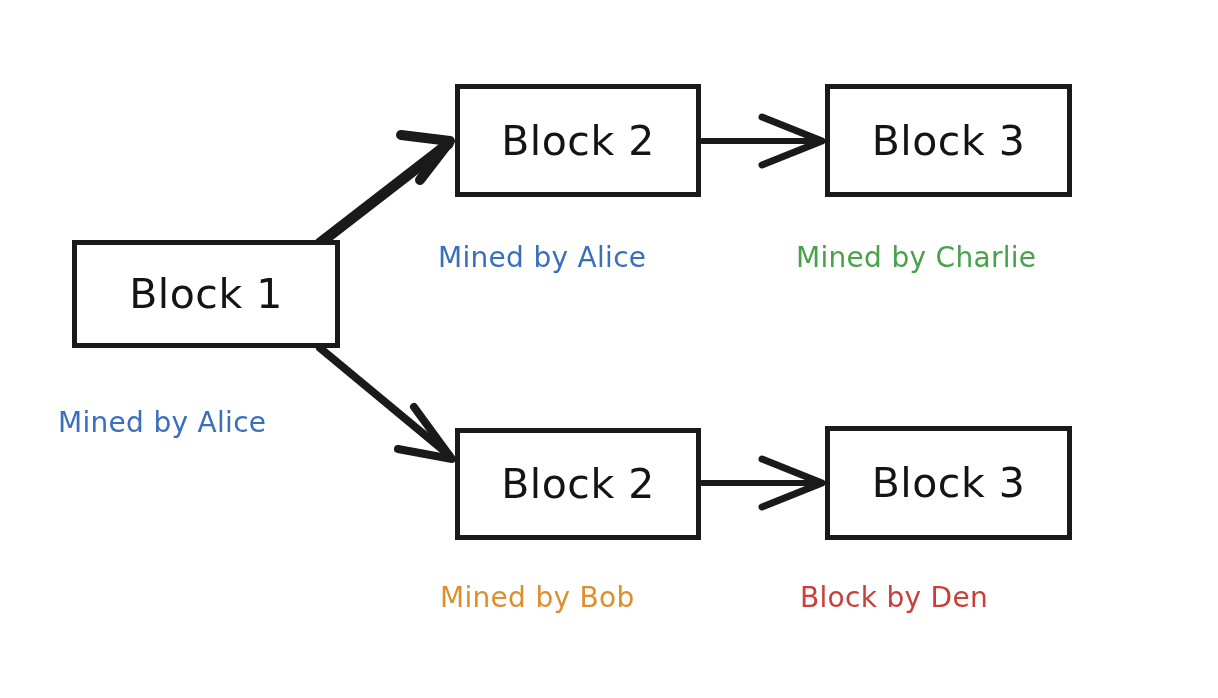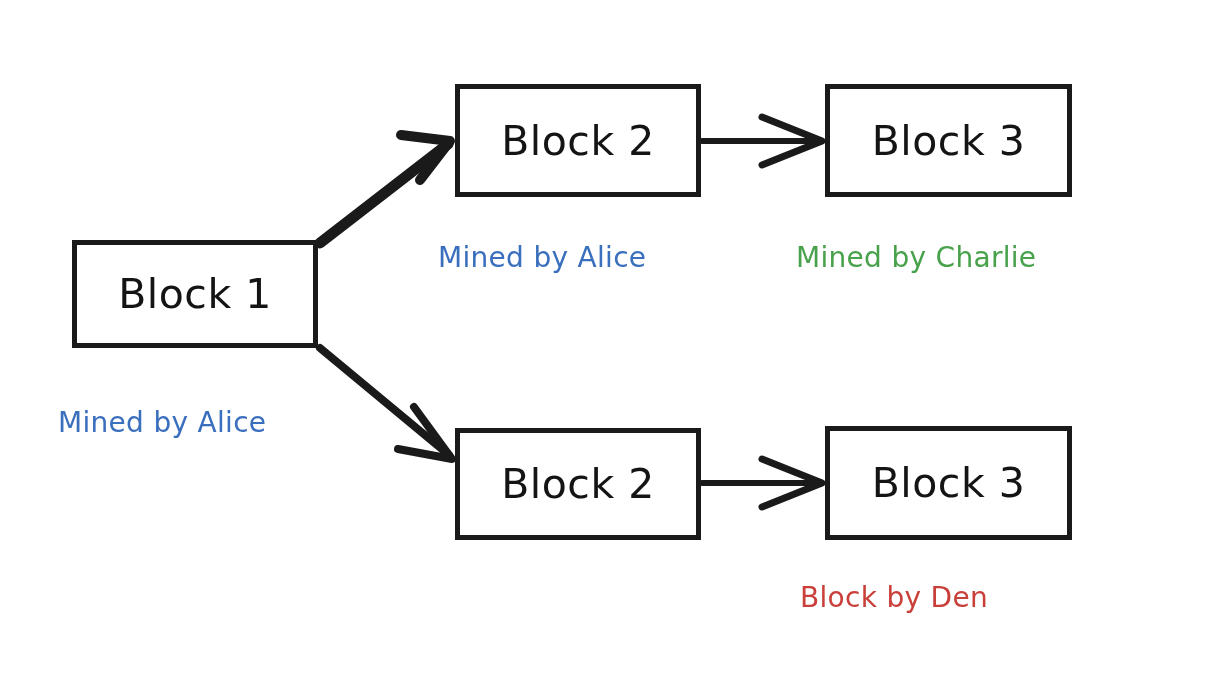--- a/index.html
+++ b/index.html
@@ -81,37 +81,38 @@
       <path d="M702 141 L820 141" stroke="#1a1a1a" stroke-width="6" stroke-linecap="round" fill="none"></path>
       <path d="M762 117 L822 141 L762 165" stroke="#1a1a1a" stroke-width="7" stroke-linecap="round" stroke-linejoin="round" fill="none"></path>
     </g>
 
     <g>
       <path d="M702 483 L820 483" stroke="#1a1a1a" stroke-width="6" stroke-linecap="round" fill="none"></path>
       <path d="M762 459 L822 483 L762 507" stroke="#1a1a1a" stroke-width="7" stroke-linecap="round" stroke-linejoin="round" fill="none"></path>
     </g>
   </svg>
 
-  <div class="block-box" style="left:72px; top:240px; width:246px; height:108px;">
+  <div class="block-box" style="left:72px; top:240px; width:268px; height:108px;">
     <span class="block-label">Block 1</span>
   </div>
   <div class="miner-label" style="left:58px; top:406px; color:#3a6fbd;">Mined by Alice</div>
 
   <div class="block-box" style="left:455px; top:84px; width:246px; height:113px;">
     <span class="block-label">Block 2</span>
   </div>
   <div class="miner-label" style="left:438px; top:241px; color:#3a6fbd;">Mined by Alice</div>
 
   <div class="block-box" style="left:825px; top:84px; width:247px; height:113px;">
     <span class="block-label">Block 3</span>
   </div>
   <div class="miner-label" style="left:796px; top:241px; color:#48a14b;">Mined by Charlie</div>
 
   <div class="block-box" style="left:455px; top:428px; width:246px; height:112px;">
     <span class="block-label">Block 2</span>
   </div>
+  <div class="miner-label" style="left:440px; top:581px; color:#dd8f2d;">Mined by Bob</div>
 
   <div class="block-box" style="left:825px; top:426px; width:247px; height:114px;">
     <span class="block-label">Block 3</span>
   </div>
   <div class="miner-label" style="left:800px; top:581px; color:#c93f39;">Block by Den</div>
 
 </div>
 
 </body></html>

